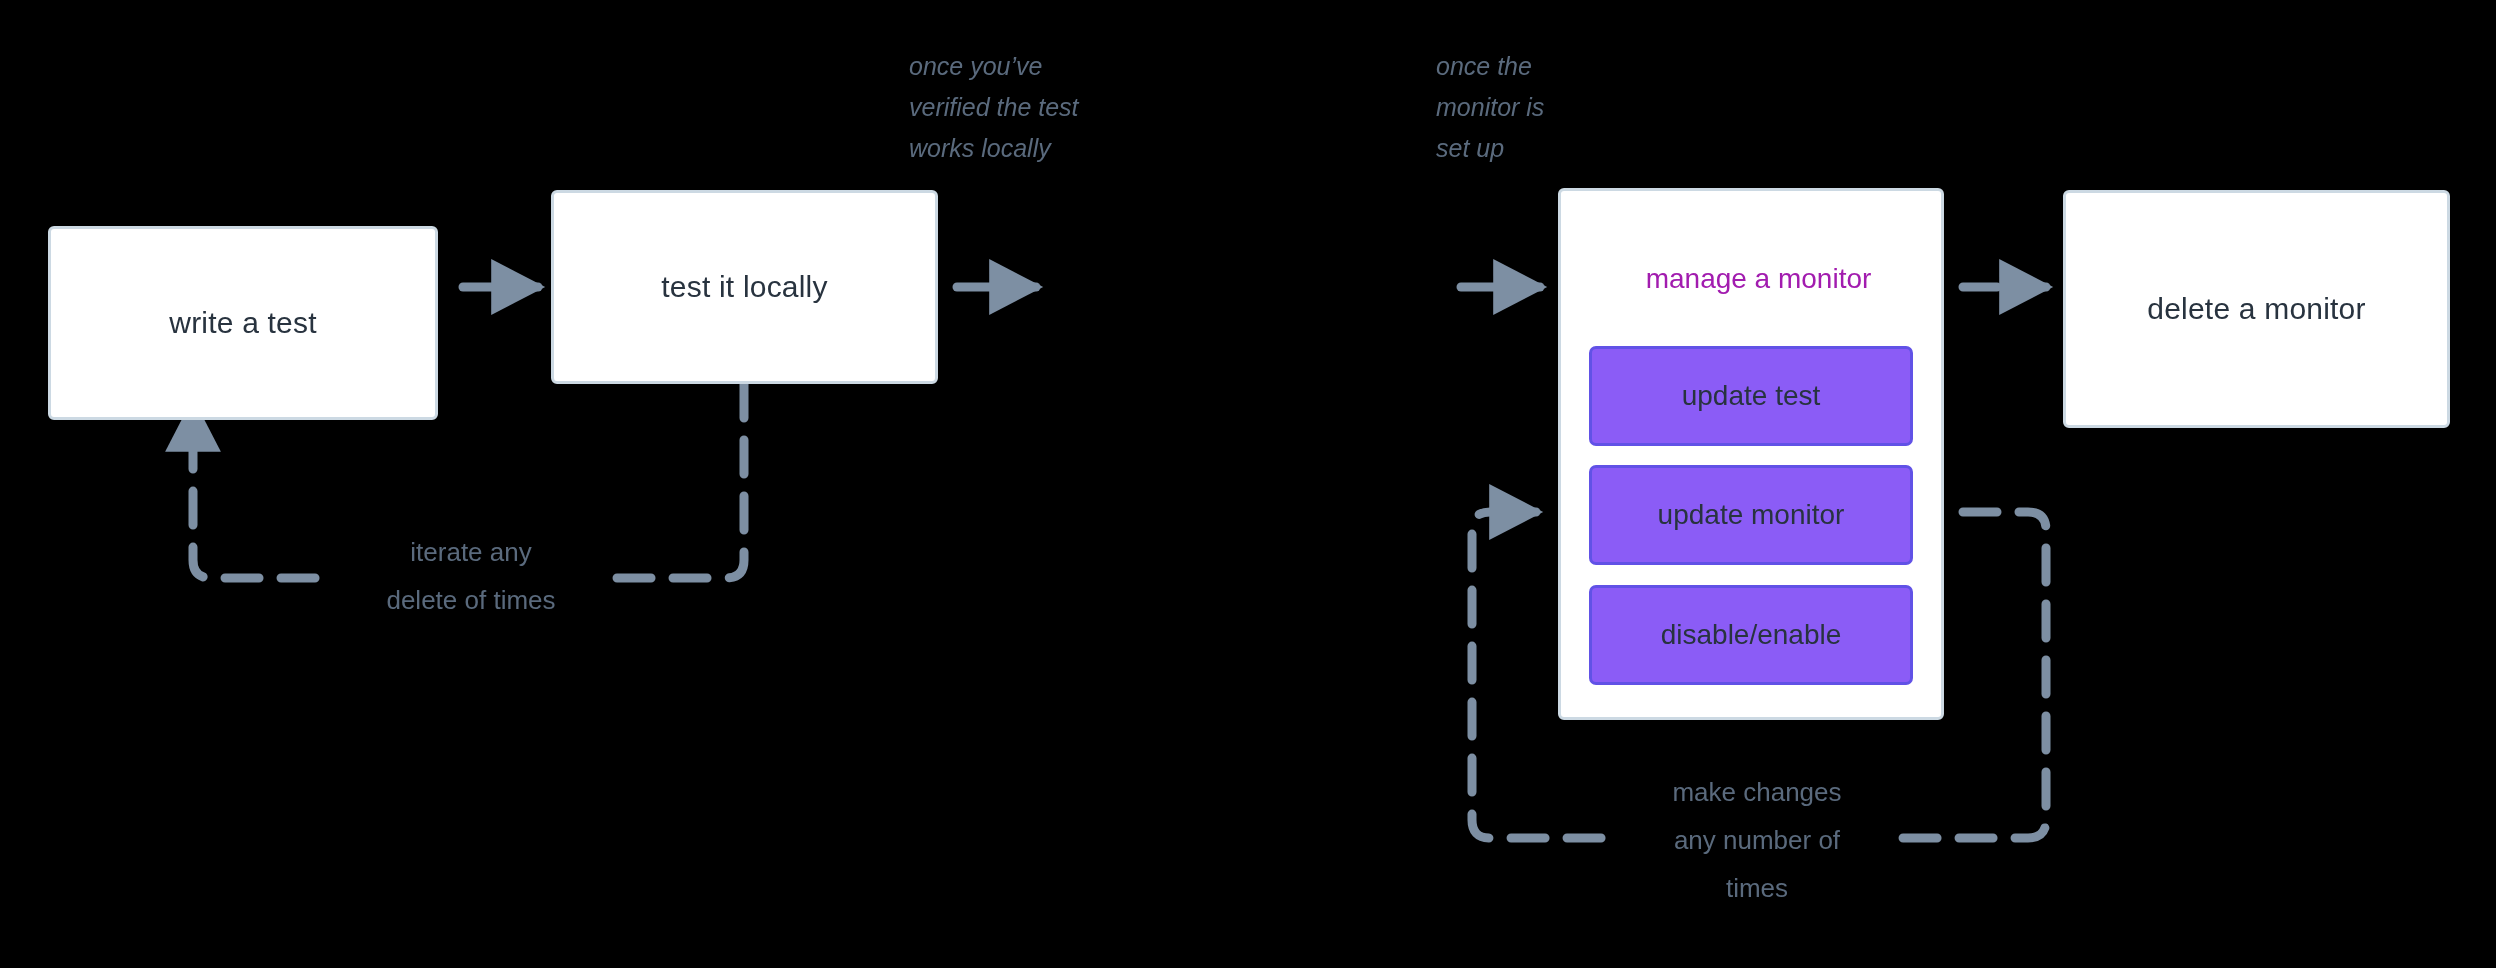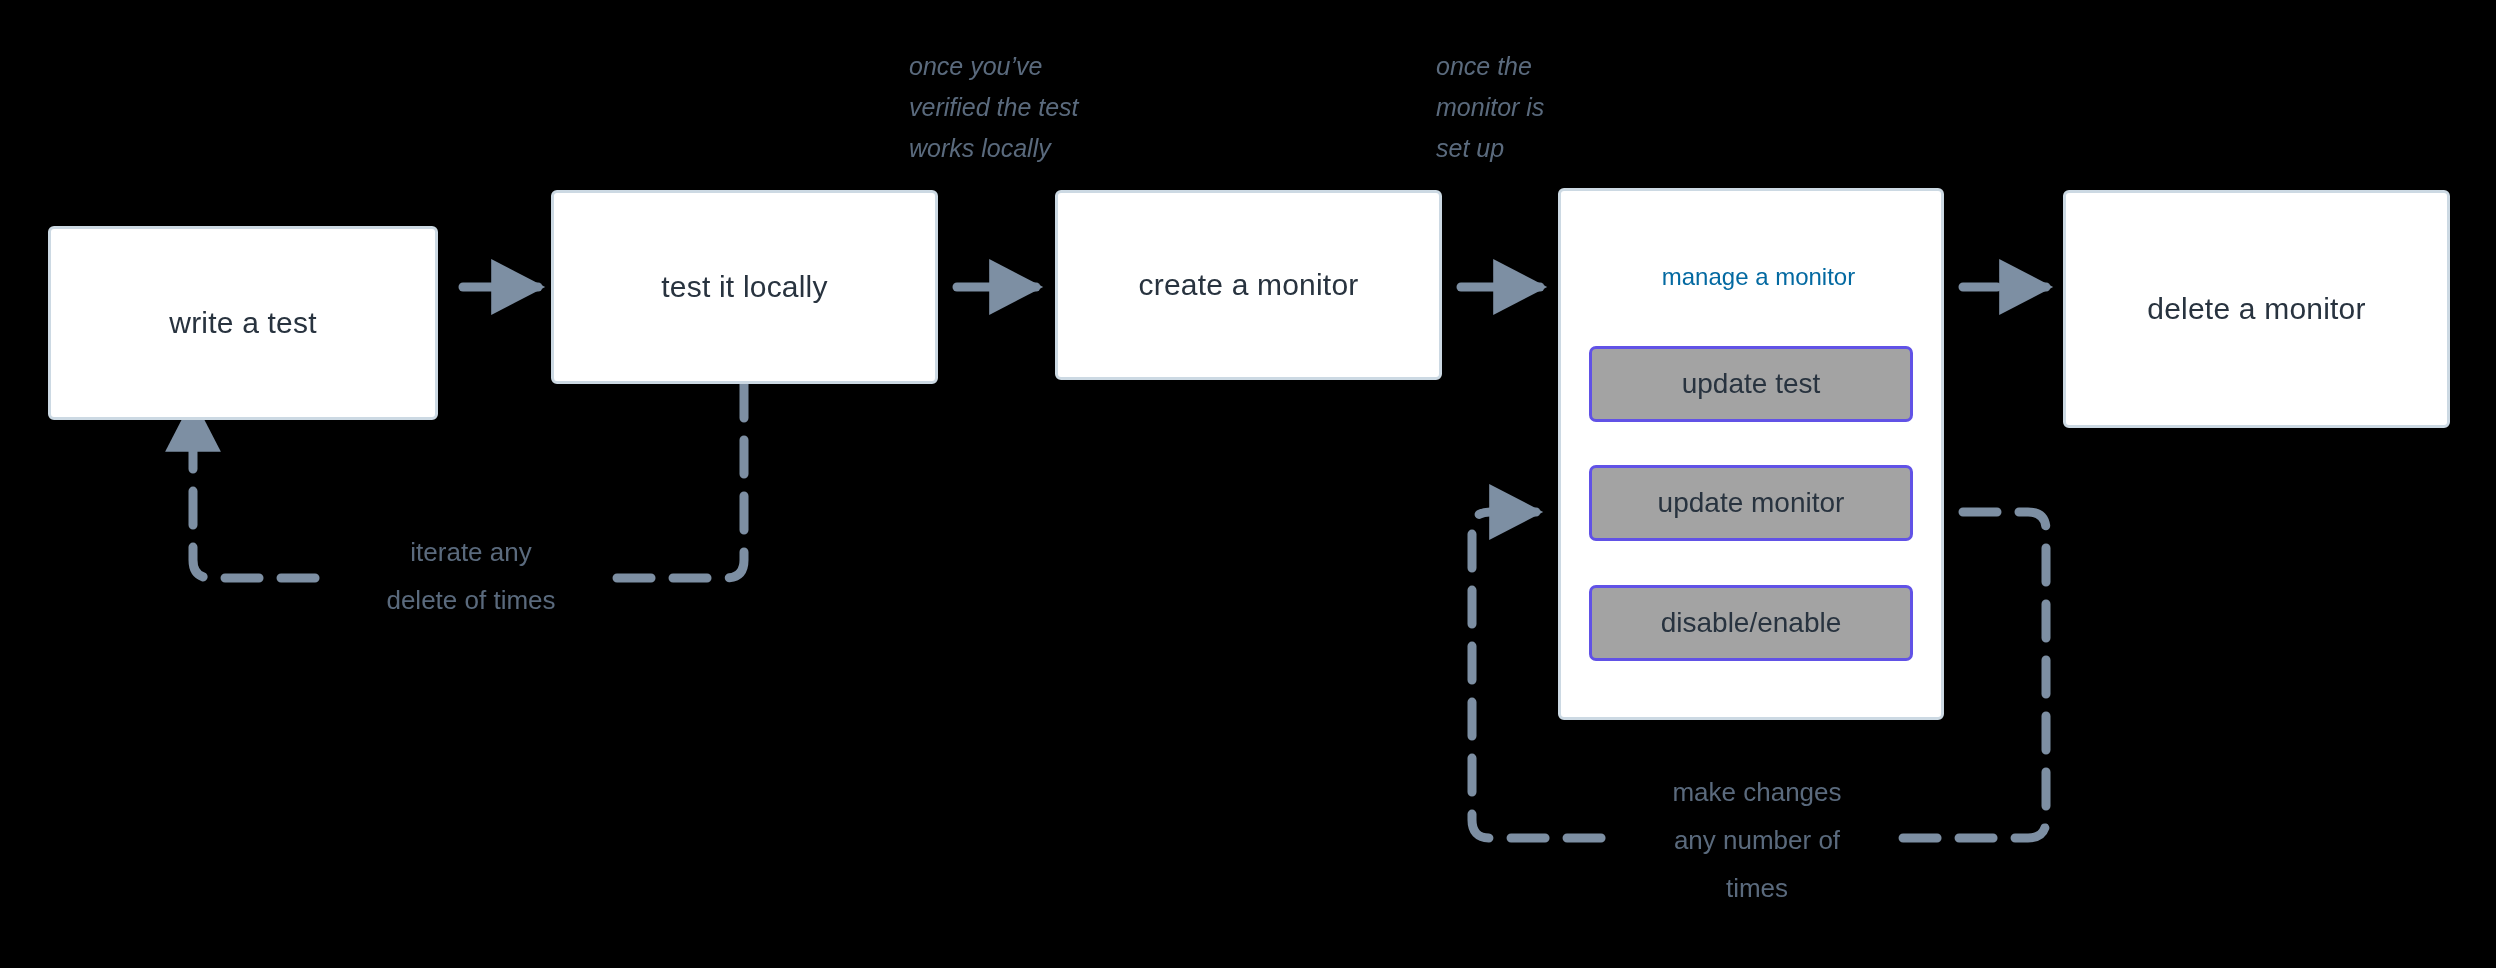--- a/index.html
+++ b/index.html
@@ -20,25 +20,25 @@
   }
 
   
   .group{
     position:absolute;background:#ffffff;
     border:3px solid #ccd9e3;border-radius:6px;
     box-sizing:border-box;
   }
   .group-title{
     position:absolute;left:15px;right:0;top:72px;text-align:center;
-    color:#0369a1;font-size:24px;white-space:nowrap;
+    color:#a21caf;font-size:28px;white-space:nowrap;
   }
   .sub{
-    position:absolute;left:28px;right:28px;height:76px;
-    background:#a3a3a3;border:3px solid #6152e6;border-radius:7px;
+    position:absolute;left:28px;right:28px;height:100px;
+    background:#8b5cf6;border:3px solid #6152e6;border-radius:7px;
     box-sizing:border-box;
     display:flex;align-items:center;justify-content:center;
   }
   .sub .label{color:#28333f;font-size:28px;white-space:nowrap;}
 
   
   .ann{
     position:absolute;color:#5a6a7d;font-size:25px;line-height:41px;
     font-style:italic;white-space:pre-line;
   }
@@ -79,23 +79,20 @@
   </svg>
 
   <div class="node" style="left:48px;top:190px;width:390px;height:194px;margin-top:36px;">
     <span class="label">write a test</span>
   </div>
 
   <div class="node" style="left:551px;top:190px;width:387px;height:194px;">
     <span class="label">test it locally</span>
   </div>
 
-  <div class="node" style="left:1055px;top:190px;width:387px;height:190px;">
-    <span class="label">create a monitor</span>
-  </div>
 
   <div class="group" style="left:1558px;top:188px;width:386px;height:532px;">
     <div class="group-title">manage a monitor</div>
 
     <div class="sub" style="top:155px;">
       <span class="label">update test</span>
     </div>
 
     <div class="sub" style="top:274px;">
       <span class="label">update monitor</span>

